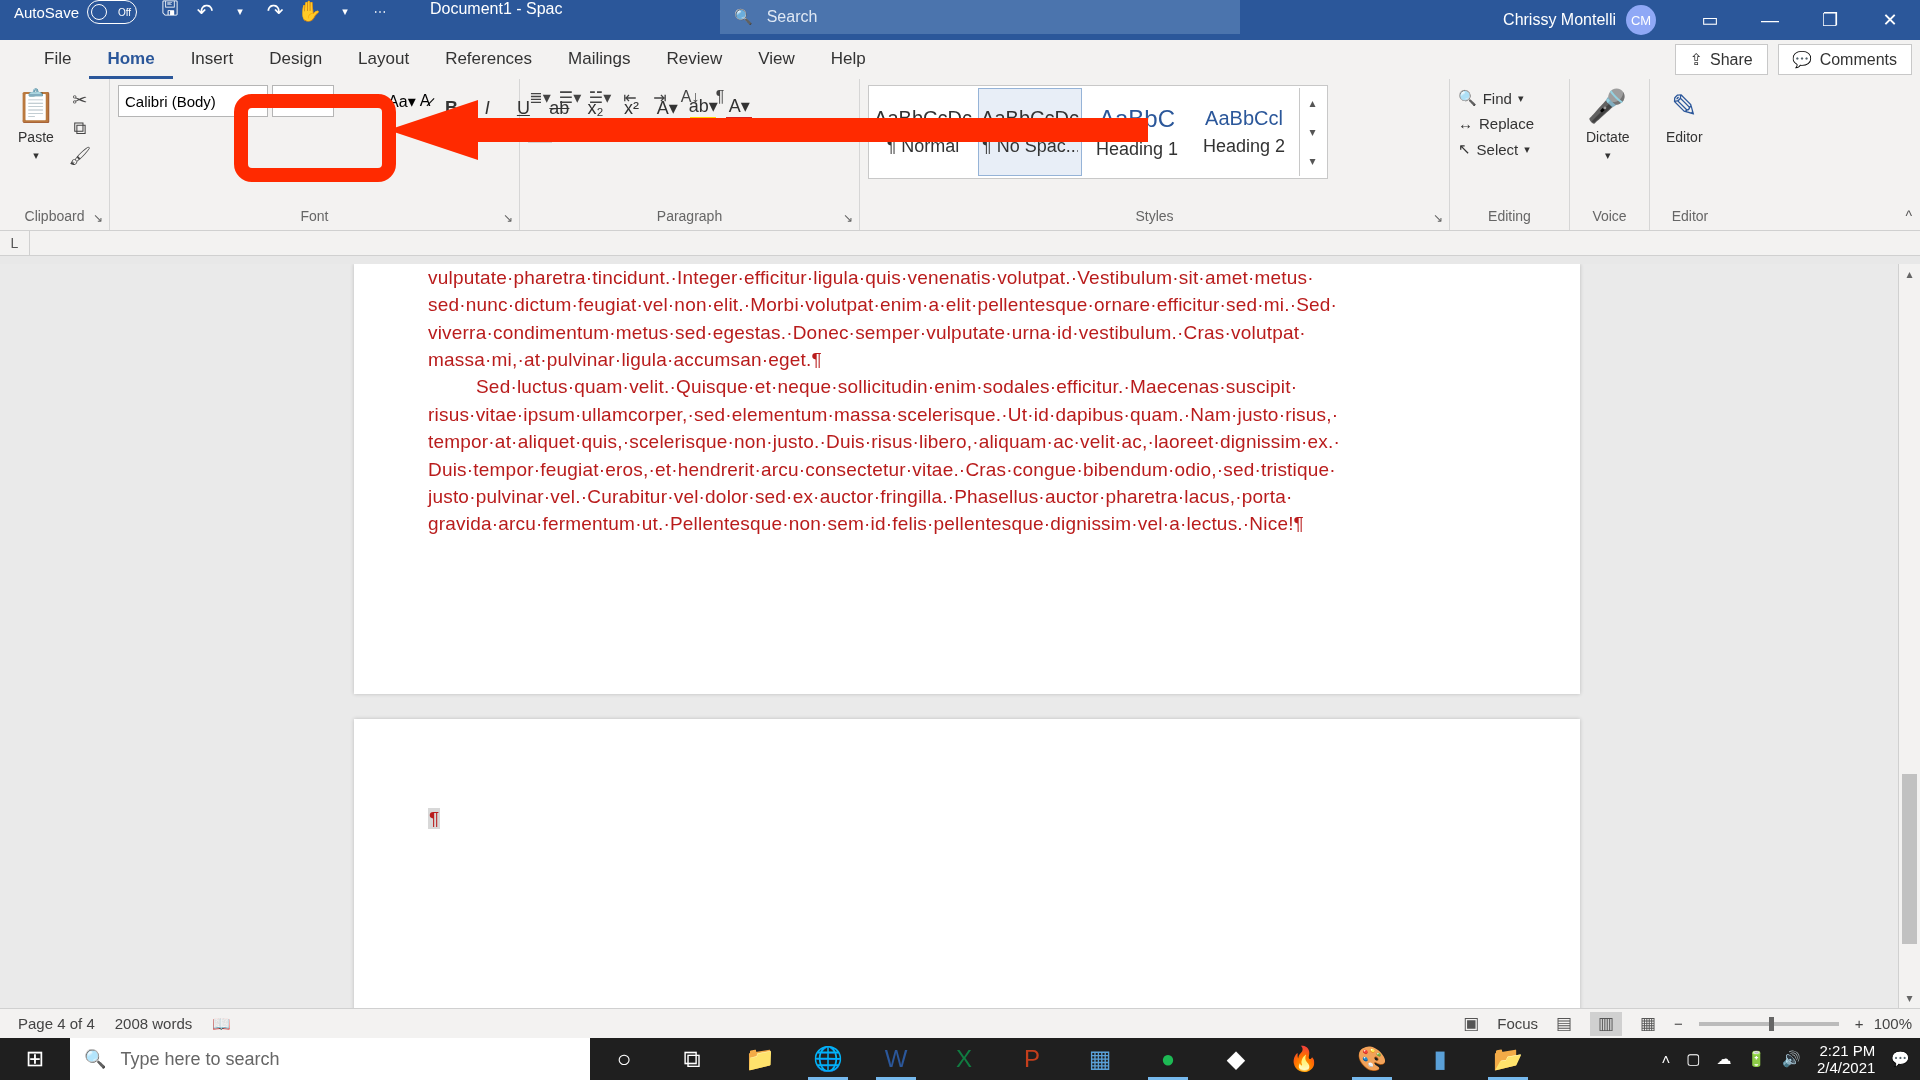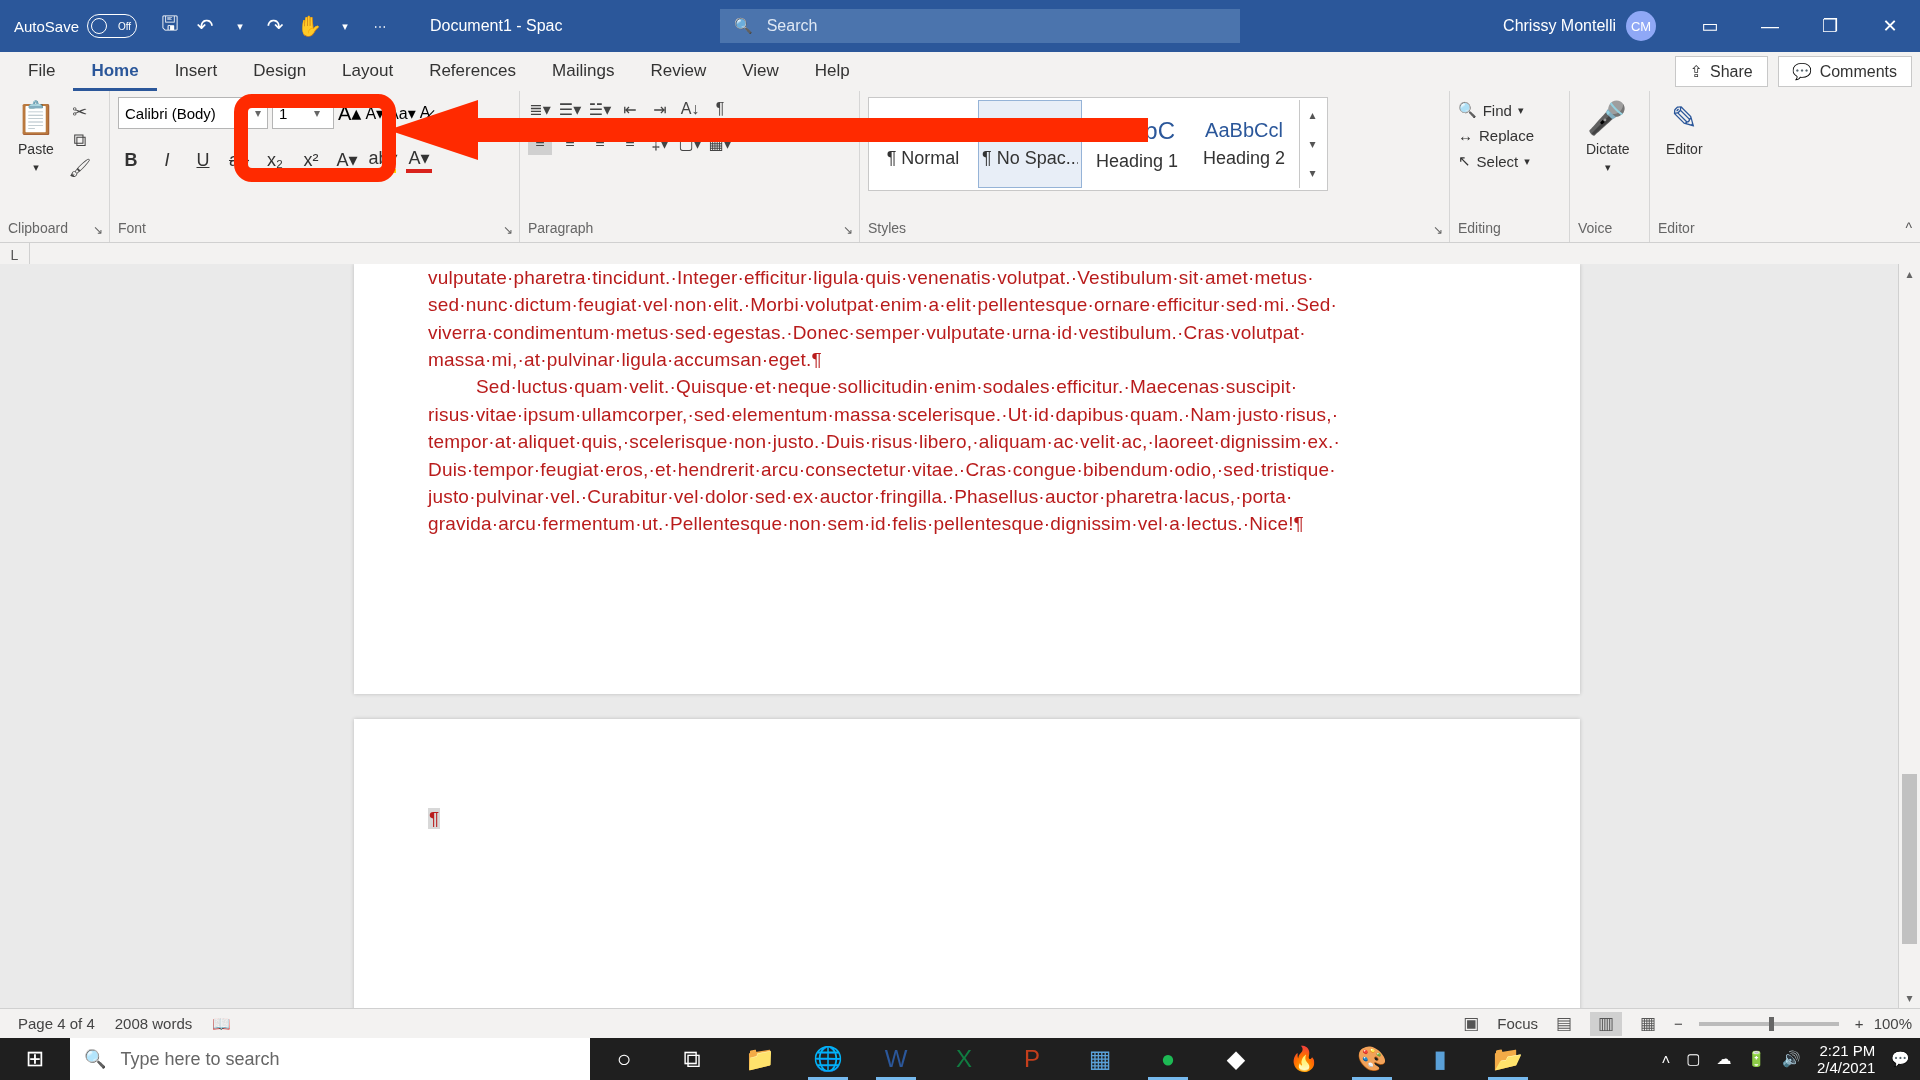--- a/index.html
+++ b/index.html
@@ -1,42 +1,42 @@
 <!DOCTYPE html>
 <html><head>
 <meta charset="utf-8">
 <style>
 *{margin:0;padding:0;box-sizing:border-box;font-family:"Segoe UI",Arial,sans-serif;user-select:none}
 html,body{width:1920px;height:1080px;overflow:hidden;background:#e8e8e8}
 
-.titlebar{height:52px;background:#2b579a;display:flex;align-items:center;color:#fff;font-size:15px;position:relative}
+.titlebar{height:40px;background:#2b579a;display:flex;align-items:flex-start;color:#fff;font-size:15px;position:relative}
 .autosave{display:flex;align-items:center;gap:8px;padding:0 14px}
 .autosave-toggle{width:50px;height:24px;border:1.5px solid #fff;border-radius:12px;position:relative;display:flex;align-items:center;justify-content:flex-end;padding:0 5px;font-size:10px}
 .autosave-toggle::before{content:"";position:absolute;left:3px;width:14px;height:14px;border:1.5px solid #fff;border-radius:50%}
 .qat{display:flex;align-items:center;gap:13px;padding-left:8px}
 .qat .icn{width:22px;height:22px;display:flex;align-items:center;justify-content:center;font-size:20px}
 .doc-title{position:absolute;left:50%;transform:translateX(-50%);color:#fff;font-size:16px;left:430px;transform:none}
 .searchbar{position:absolute;left:720px;width:520px;height:34px;background:#4b74ad;display:flex;align-items:center;padding:0 14px;gap:14px;color:#e6eef8}
 .searchbar input{background:transparent;border:none;color:#e6eef8;font-size:16px;outline:none;flex:1}
 .searchbar input::placeholder{color:#dfe8f4}
 .titleright{position:absolute;right:0;display:flex;align-items:center;height:100%}
 .username{font-size:16px;margin-right:10px}
 .avatar{width:30px;height:30px;border-radius:50%;background:#8fa8f6;color:#fff;font-size:13px;display:flex;align-items:center;justify-content:center;margin-right:24px}
 .winbtn{width:60px;height:100%;display:flex;align-items:center;justify-content:center;font-size:18px}
 
-.tabrow{height:39px;background:#f3f2f1;display:flex;align-items:flex-end;padding-left:10px;position:relative;border-bottom:0}
+.tabrow{height:39px;background:#f3f2f1;display:flex;align-items:flex-end;padding-left:26px;position:relative;border-bottom:0}
 .tab{padding:9px 18px 10px;font-size:17px;color:#333;cursor:pointer}
 .tab.active{color:#2b579a;border-bottom:3px solid #2b579a;font-weight:600;padding-bottom:7px}
 .tabright{position:absolute;right:8px;top:4px;display:flex;gap:10px}
 .sharebtn{border:1px solid #c8c8c8;background:#fff;padding:5px 14px;font-size:16px;display:flex;align-items:center;gap:7px;color:#333}
 
 .ribbon{height:152px;background:#f3f2f1;display:flex;border-bottom:1px solid #d0d0d0;position:relative}
 .group{border-right:1px solid #d6d6d6;padding:6px 8px 2px;display:flex;flex-direction:column;position:relative}
 .group-body{flex:1;display:flex;align-items:flex-start}
-.group-label{text-align:left;font-size:14px;color:#666;padding-bottom:4px;position:relative}
+.group-label{text-align:center;font-size:14px;color:#666;padding-bottom:4px;position:relative}
 .group-label .dlg{position:absolute;right:-2px;bottom:3px;font-size:12px;color:#666}
 .bigbtn{display:flex;flex-direction:column;align-items:center;gap:4px;padding:2px 8px;font-size:14px;color:#333}
 .bigbtn .bigicn{font-size:32px}
 .smallcol{display:flex;flex-direction:column;gap:6px;padding:4px 4px}
 .smallcol .icn{width:24px;height:22px;display:flex;align-items:center;justify-content:center;font-size:18px;color:#444}
 .fontrow{display:flex;align-items:center;gap:4px}
 .combo{height:32px;border:1px solid #b5b5b5;background:#fff;display:flex;align-items:center;padding:0 6px;font-size:15px}
 .combo input{border:none;outline:none;width:100%;font-size:15px}
 .combo .dd{color:#666;font-size:12px;padding-left:5px}
 .iconrow{display:flex;align-items:center;gap:10px;margin-top:10px}
@@ -169,21 +169,21 @@
       <div class="smallcol">
         <span class="icn">✂</span>
         <span class="icn">⧉</span>
         <span class="icn">🖌</span>
       </div>
     </div>
     <div class="group-label"><span>Clipboard</span><span class="dlg">↘</span></div>
   </div>
 
   <div class="group fontgroup">
-    <div class="group-body" style="flex-direction:column;gap:8px">
+    <div class="group-body" style="flex-direction:row;gap:8px">
       <div class="fontrow">
         <div class="combo" style="width:150px">
             <input value="Calibri (Body)" style="">
             <span class="dd">▾</span>
           </div>
         <div class="combo" style="width:62px">
             <input style="width: 30px;" value="1">
             <span class="dd">▾</span>
           </div>
         <span class="ib" style="font-size:20px">A▴</span>

